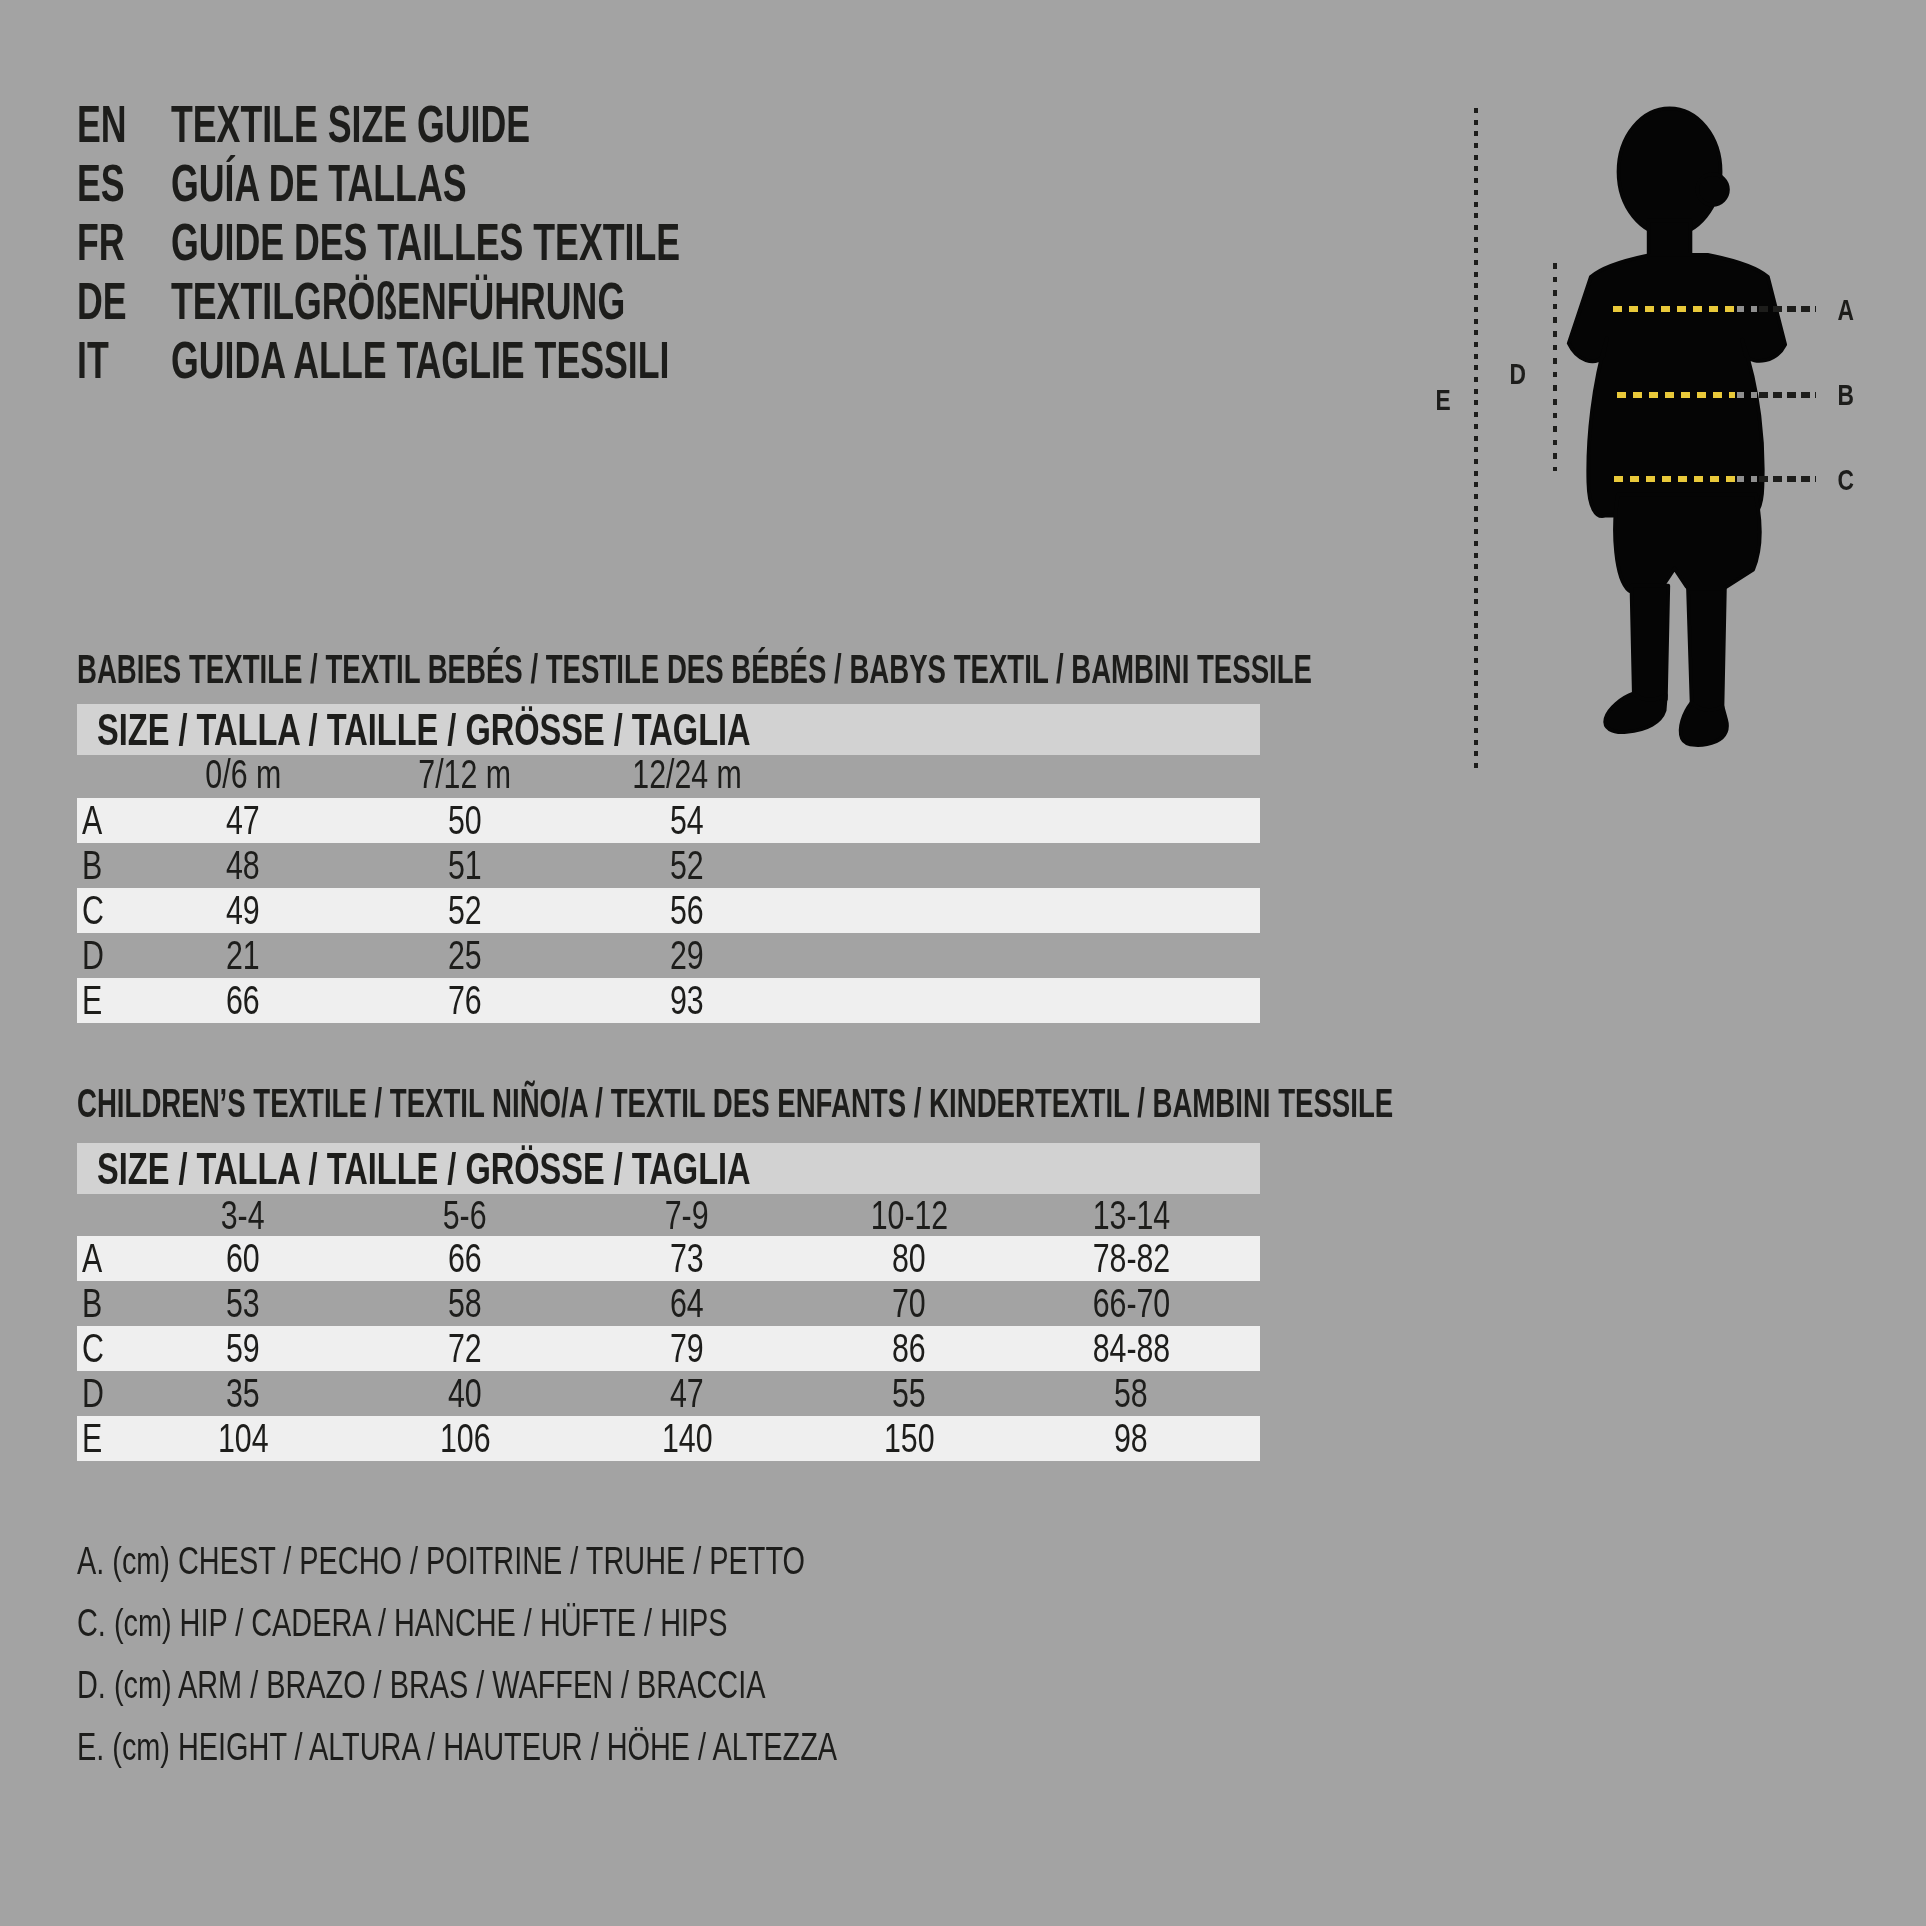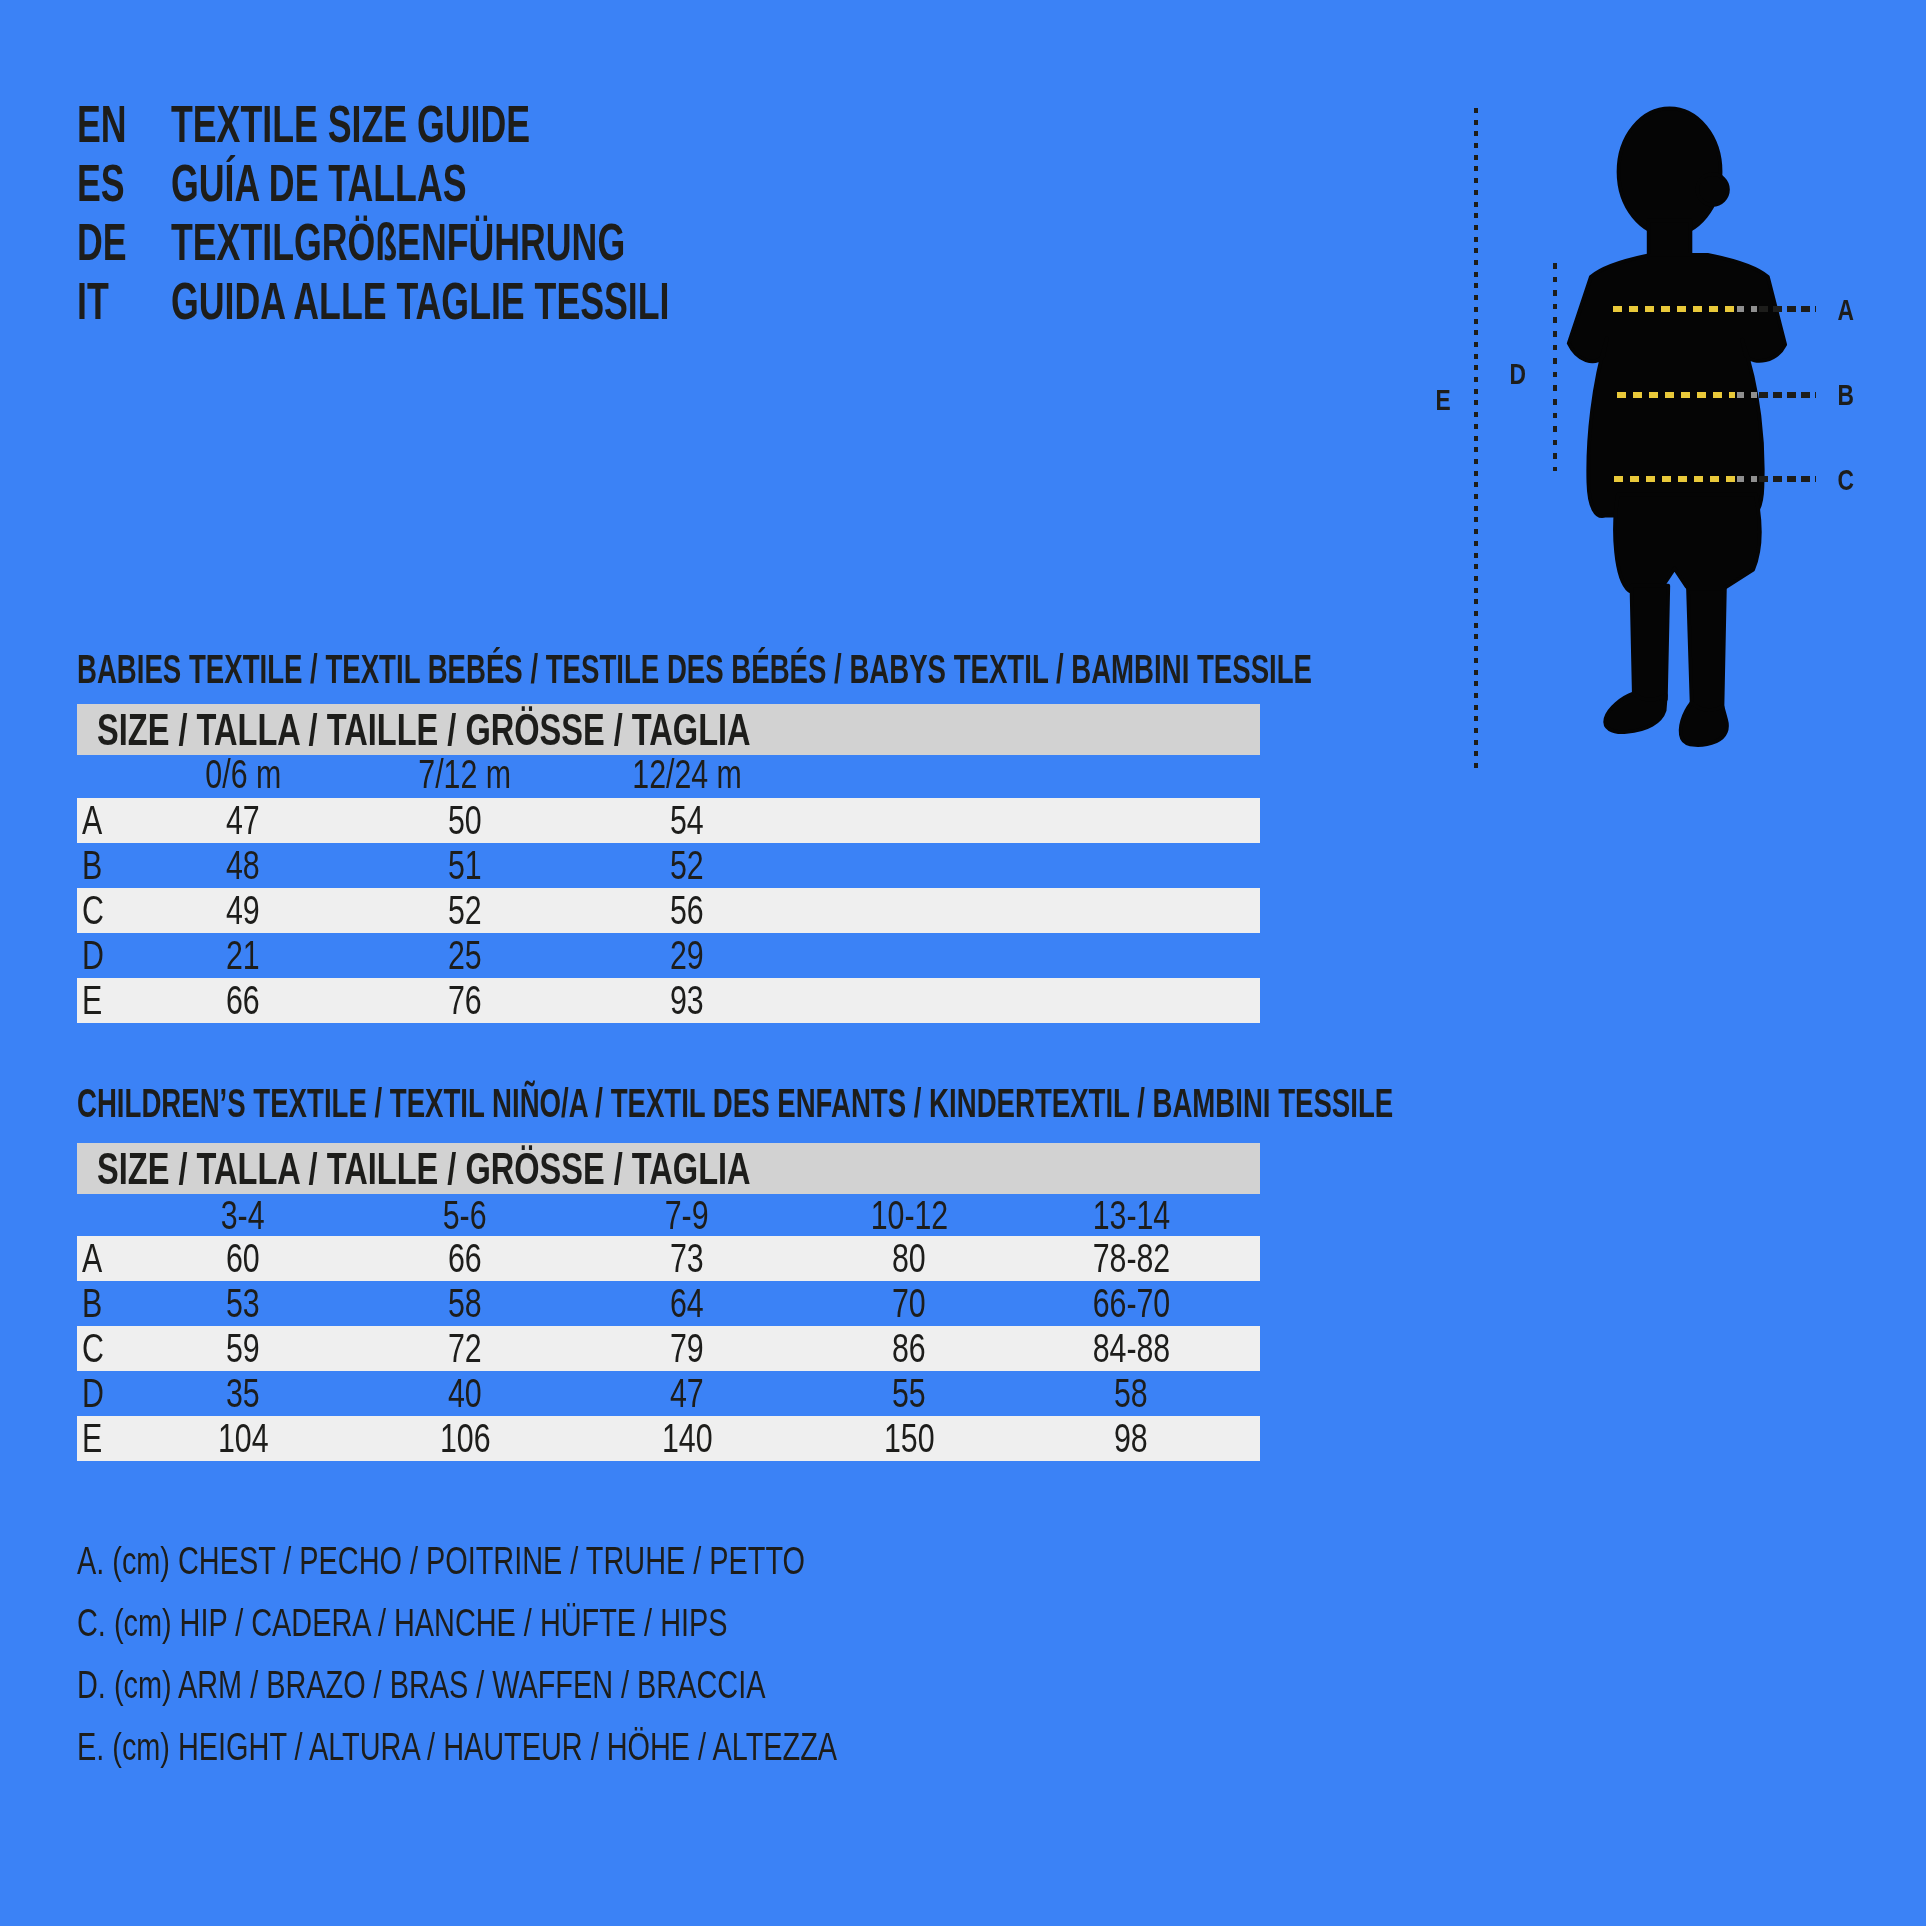--- a/index.html
+++ b/index.html
@@ -1,17 +1,17 @@
 <!DOCTYPE html>
 <html style="font-size:10px"><head>
 <meta charset="utf-8">
 <style>
   html,body{margin:0;padding:0;background:#ffffff;}
   .page{
-    position:relative;width:1926px;height:1926px;background:#3b82f6;overflow:hidden;
+    position:relative;width:1926px;height:1926px;background:#a3a3a3;overflow:hidden;
     font-family:"Liberation Sans","DejaVu Sans",sans-serif;color:#1d1d1b;
   }
   
   .cxl{display:inline-block;transform-origin:0 50%;white-space:nowrap;}
   .cxc{display:inline-block;transform-origin:50% 50%;white-space:nowrap;}
   .s69{transform:scaleX(.69);}
   .s70{transform:scaleX(.70);}
   .s74{transform:scaleX(.74);}
   .s76{transform:scaleX(.76);}
 
@@ -50,20 +50,24 @@
 <div class="page">
 
   <div class="langs">
     <div class="lang-row">
       <span class="lang-code"><span class="cxl s70">EN</span></span>
       <span class="cxl s70">TEXTILE SIZE GUIDE</span>
     </div>
     <div class="lang-row">
       <span class="lang-code"><span class="cxl s70">ES</span></span>
       <span class="cxl s70">GUÍA DE TALLAS</span>
+    </div>
+    <div class="lang-row">
+      <span class="lang-code"><span class="cxl s70">FR</span></span>
+      <span class="cxl s70">GUIDE DES TAILLES TEXTILE</span>
     </div>
     <div class="lang-row">
       <span class="lang-code"><span class="cxl s70">DE</span></span>
       <span class="cxl s70">TEXTILGRÖßENFÜHRUNG</span>
     </div>
     <div class="lang-row">
       <span class="lang-code"><span class="cxl s70">IT</span></span>
       <span class="cxl s70">GUIDA ALLE TAGLIE TESSILI</span>
     </div>
   </div>

